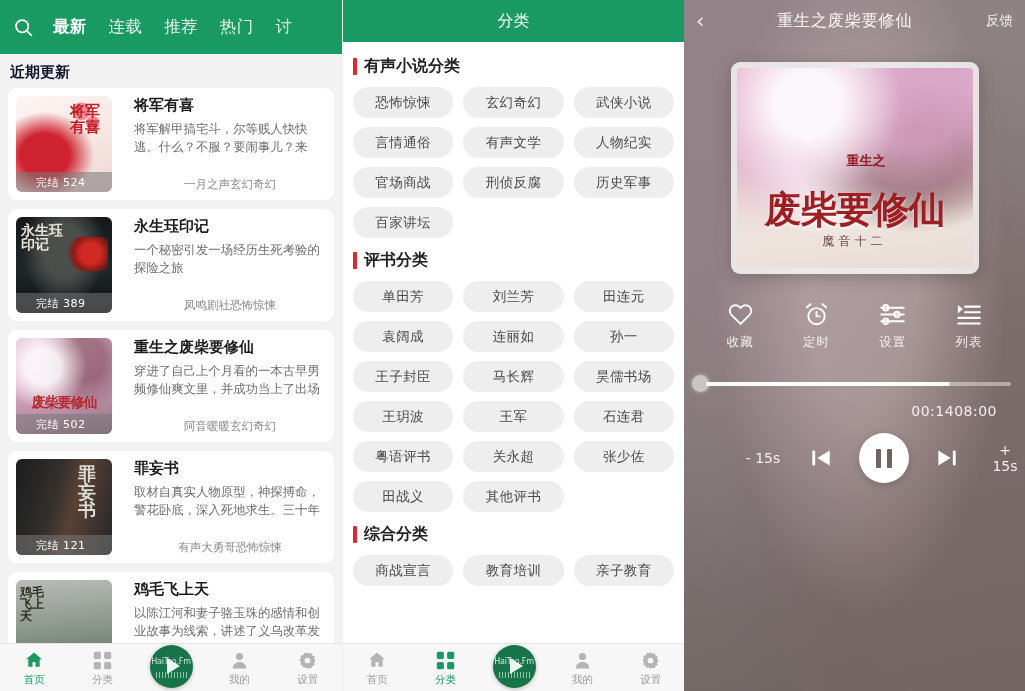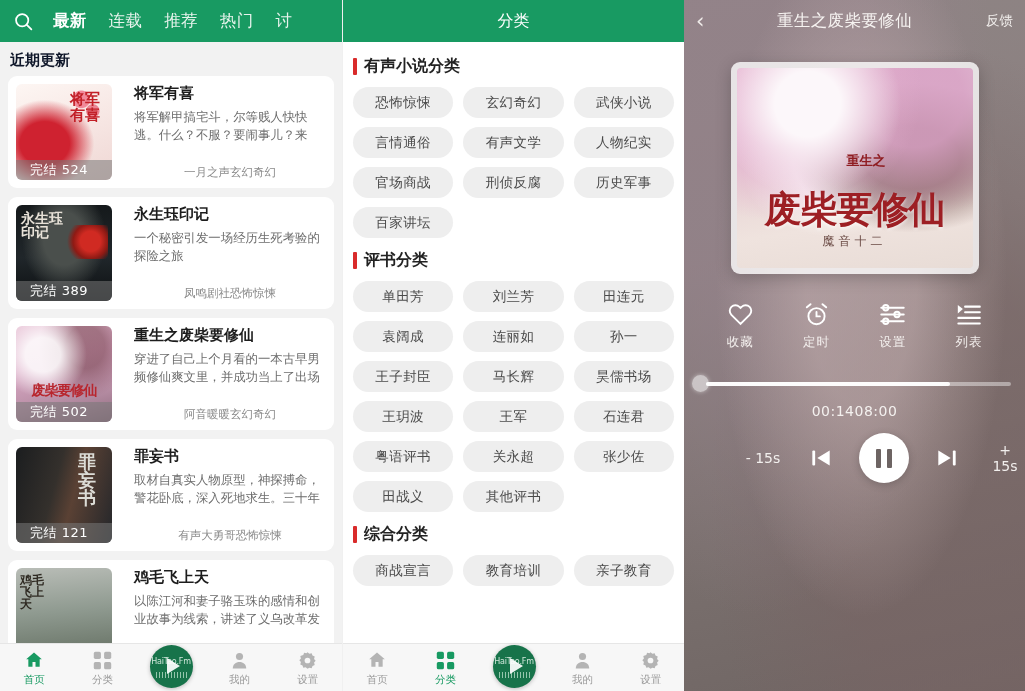--- a/index.html
+++ b/index.html
@@ -10,21 +10,21 @@
     background: #000;
   }
   .app { position: relative; width: 1025px; height: 691px; display: flex; }
 
   
   .panel-list {
     width: 342px; height: 691px; position: relative;
     background: #f2f2f2; overflow: hidden;
   }
   .topbar {
-    height: 42px; background: #189a62; display: flex; align-items: center;
+    height: 54px; background: #189a62; display: flex; align-items: center;
     padding: 0 8px; gap: 0px; position: relative; z-index: 5;
   }
   .topbar .search-ico {
     width: 30px; height: 30px; display: flex; align-items: center; justify-content: center;
     margin-right: 4px;
   }
   .topbar .search-ico svg { display: block; }
   .tab {
     color: #e6f3ec; font-size: 16.5px; padding: 0 11px; white-space: nowrap;
     letter-spacing: .3px;
@@ -39,22 +39,22 @@
   .card {
     background: #fff; border-radius: 9px; margin-bottom: 9px;
     display: flex; padding: 8px; height: 112px; overflow: hidden;
   }
   .thumb {
     width: 96px; height: 96px; border-radius: 6px; flex: 0 0 96px;
     position: relative; overflow: hidden;
   }
   .thumb .badge {
     position: absolute; left: 0; right: 0; bottom: 0; height: 20px;
-    background: rgba(120,120,120,0.55); color: #fff; font-size: 13px;
-    display: flex; align-items: center; padding-left: 14px; letter-spacing: .5px;
+    background: rgba(120,120,120,0.55); color: #fff; font-size: 11px;
+    display: flex; align-items: center; padding-left: 20px; letter-spacing: .5px;
   }
   .card-body { flex: 1; padding-left: 22px; display: flex; flex-direction: column; min-width: 0;}
   .card-title { font-size: 15px; font-weight: bold; color: #1d1d1d; line-height: 1.2; }
   .card-desc {
     font-size: 12.4px; color: #6d6d6d; line-height: 1.42; margin-top: 6px;
     overflow: hidden; max-height: 36px;
   }
   .card-meta {
     margin-top: auto; display: flex; justify-content: center;
     font-size: 11.5px; color: #8a8a8a;
@@ -185,21 +185,21 @@
   }
   .prog-fill {
     position: absolute; left: 0; top: 0; height: 4px; width: 80%;
     background: rgba(255,255,255,.95); border-radius: 2px;
   }
   .prog-thumb {
     position: absolute; left: 8px; top: -2px; width: 17px; height: 17px;
     border-radius: 50%; background: rgba(255,255,255,.55);
     box-shadow: 0 0 4px rgba(255,255,255,.5);
   }
-  .times { display: flex; justify-content: center; padding: 0 20px; margin-top: 12px;
+  .times { display: flex; justify-content: flex-end; padding: 0 28px; margin-top: 12px;
            font-size: 14px; color: #f4f1ef; letter-spacing: .5px;}
 
   .ctrls { display: flex; align-items: center; justify-content: flex-end; gap: 22px; margin-top: 14px; }
   .ctrl-txt { font-size: 14px; color: #f2efed; width: 40px; text-align: center;}
   .ctrl-ico { width: 32px; height: 32px; display: flex; align-items: center; justify-content: center;}
   .play-btn {
     width: 50px; height: 50px; border-radius: 50%; background: #ffffff;
     display: flex; align-items: center; justify-content: center;
     box-shadow: 0 2px 8px rgba(0,0,0,.2);
   }

